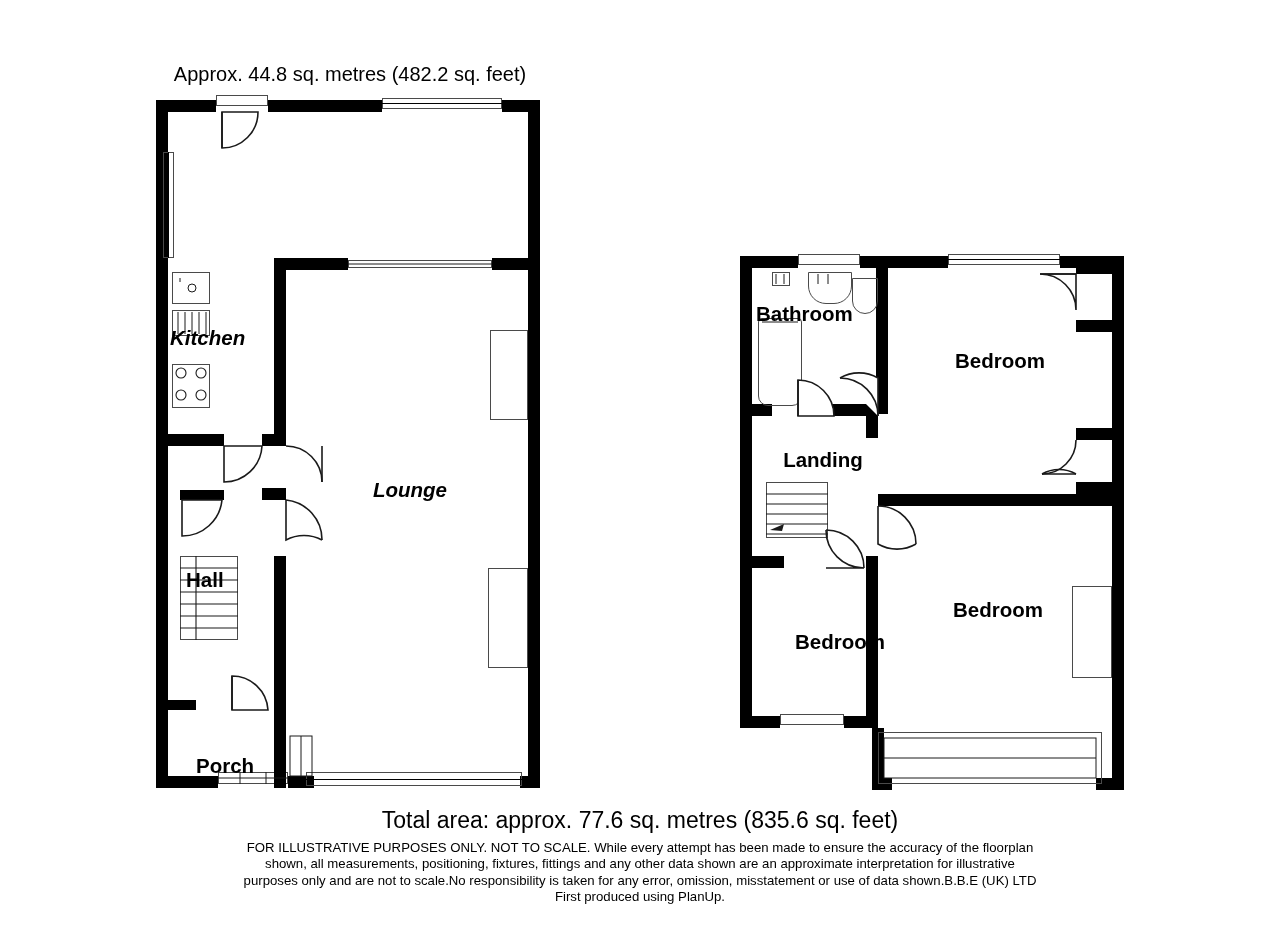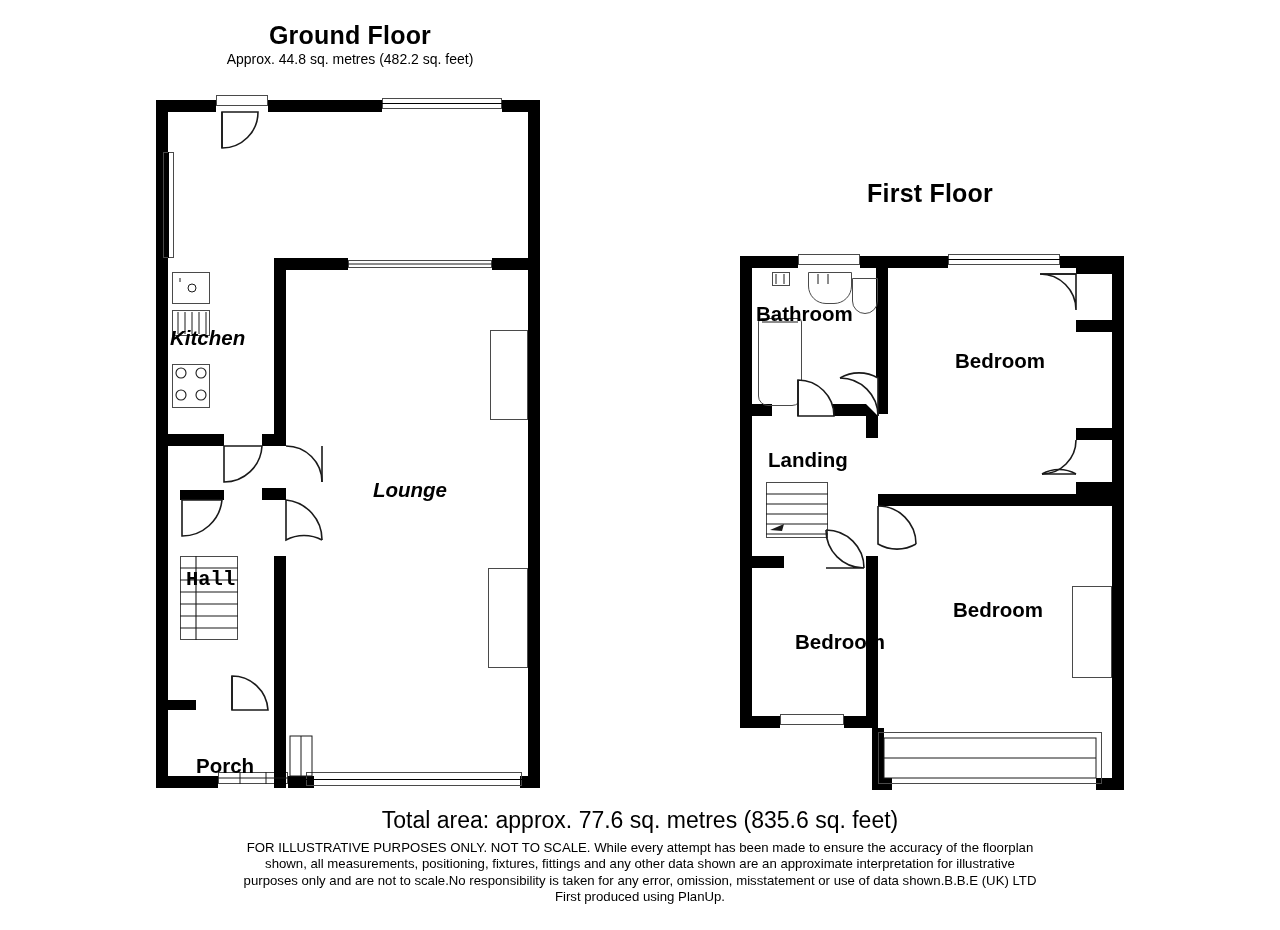--- a/index.html
+++ b/index.html
@@ -26,22 +26,23 @@
     position: absolute;
     text-align: center;
     font-weight: bold;
     font-size: 25px;
     letter-spacing: 0.2px;
     white-space: nowrap;
   }
   .floor-sub {
     position: absolute;
     text-align: center;
-    font-size: 14px;
+    font-size: 20px;
     white-space: nowrap;
+    margin-top: 12px;
   }
   .total-area {
     position: absolute;
     left: 0;
     width: 1280px;
     text-align: center;
     font-size: 23px;
     top: 807px;
   }
   .disclaimer {
@@ -85,24 +86,22 @@
     width: 1280px;
     height: 930px;
     pointer-events: none;
   }
 </style>
 </head>
 <body>
 
 <div id="page">
 
-  <div class="floor-title" style="left:155px; top:21px; width:390px;">Ground Floor</div>
   <div class="floor-sub" style="left:155px; top:51px; width:390px;">Approx. 44.8 sq. metres (482.2 sq. feet)</div>
 
-  <div class="floor-title" style="left:735px; top:179px; width:390px;">First Floor</div>
 
   <div class="wall" style="left:156px; top:100px; width:12px; height:688px;"></div>
 
   <div class="wall" style="left:528px; top:100px; width:12px; height:688px;"></div>
 
   <div class="wall" style="left:156px; top:100px; width:60px; height:12px;"></div>
   <div class="wall" style="left:268px; top:100px; width:114px; height:12px;"></div>
   <div class="wall" style="left:502px; top:100px; width:38px; height:12px;"></div>
 
   <div class="outline" style="left:216px; top:95px; width:52px; height:11px;"></div>
@@ -303,29 +302,29 @@
         <line x1="348" y1="264" x2="492" y2="264"></line>
       </g>
     </g>
   </svg>
 
 
   <div class="room-label" style="left:170px; top:325px; width:140px; text-align:left;font-style:italic;">Kitchen</div>
 
   <div class="room-label" style="left:330px; top:477px; width:160px;font-style:italic;">Lounge</div>
 
-  <div class="room-label" style="left:186px; top:567px; width:100px; text-align:left;font-family:Liberation Mono, monospace;">Hall</div>
+  <div class="room-label" style="left:186px; top:567px; width:100px; text-align:left;">Hall</div>
 
   <div class="room-label" style="left:196px; top:753px; width:120px; text-align:left;">Porch</div>
 
   <div class="room-label" style="left:756px; top:301px; width:120px; text-align:left;">Bathroom</div>
 
   <div class="room-label" style="left:920px; top:348px; width:160px;">Bedroom</div>
 
-  <div class="room-label" style="left:768px; top:447px; width:110px; text-align:left;">Landing</div>
+  <div class="room-label" style="left:768px; top:447px; width:110px; text-align:center;">Landing</div>
 
   <div class="room-label" style="left:918px; top:597px; width:160px;">Bedroom</div>
 
   <div class="room-label" style="left:760px; top:629px; width:160px;">Bedroom</div>
 
   <div class="total-area">Total area: approx. 77.6 sq. metres (835.6 sq. feet)</div>
 
   <div class="disclaimer">
     <span>FOR ILLUSTRATIVE PURPOSES ONLY. NOT TO SCALE. While every attempt has been made to ensure the accuracy of the floorplan shown, all measurements, positioning, fixtures, fittings and any other data shown are an approximate interpretation for illustrative purposes only and are not to scale.No responsibility is taken for any error, omission, misstatement or use of data shown.B.B.E (UK) LTD</span>
     <br>

